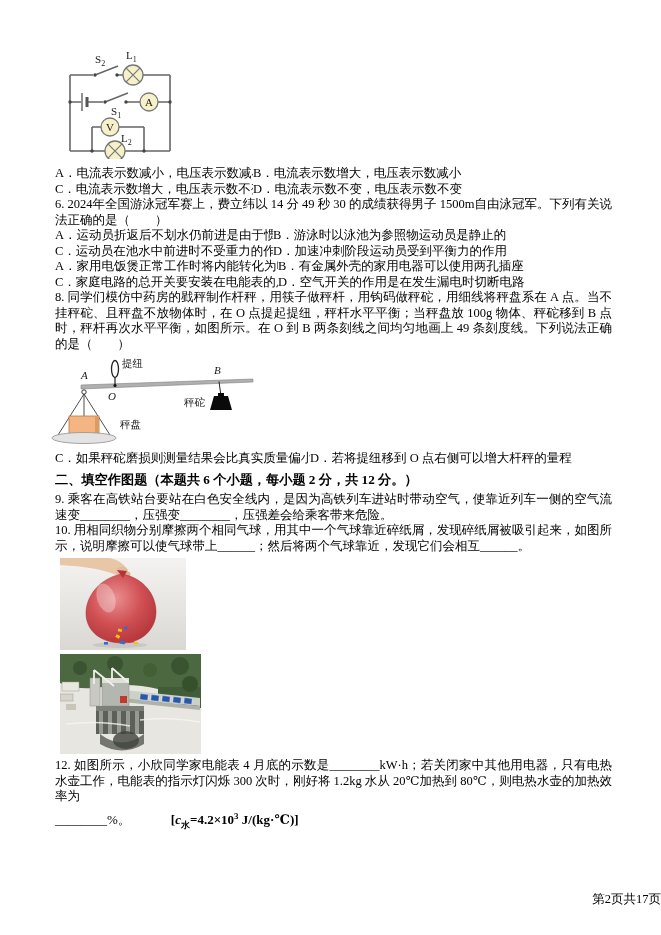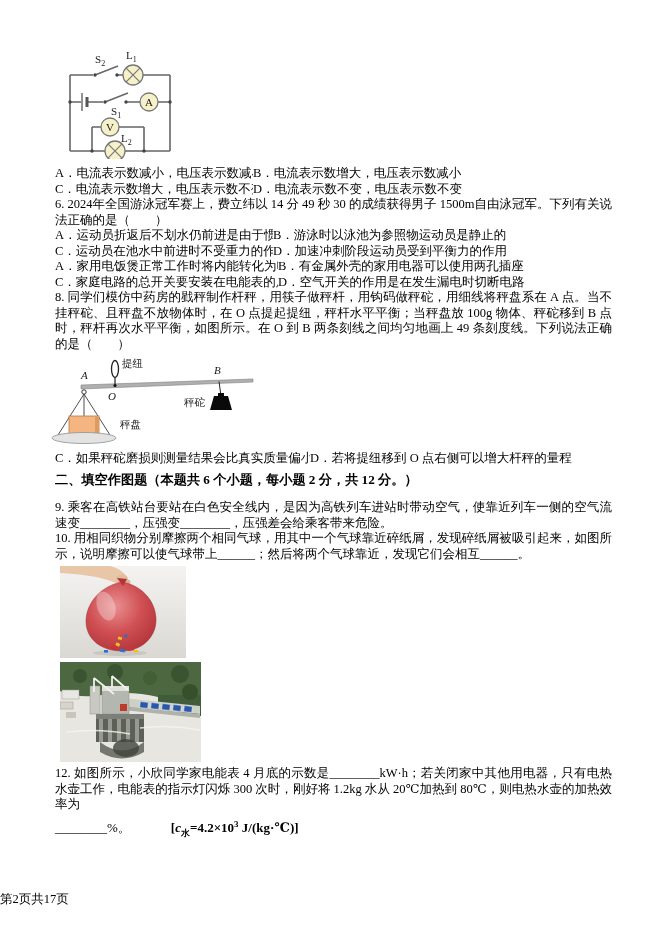--- a/index.html
+++ b/index.html
@@ -10,32 +10,32 @@
     margin:0 auto;
   }
   .content{position:absolute;left:55px;top:44px;width:557px;}
   p{margin:0;text-align:justify;}
   .optrow{display:flex;}
   .optrow span{white-space:nowrap;overflow:hidden;}
   .c198{flex:0 0 198px;}
   .c218{flex:0 0 218px;}
   .c223{flex:0 0 223px;}
   .c255{flex:0 0 255px;}
-  .sec-heading{font-weight:bold;font-size:13.2px;margin:5px 0 13px;}
+  .sec-heading{font-weight:bold;font-size:13.2px;margin:5px 0 5px;}
   .fig{display:block;}
   .fig-circuit{margin:3px 0 7px 2px;}
   .fig-steelyard{margin:2px 0 1px -4px;}
   .fig-balloon{margin:4px 0 2px 5px;}
   .fig-dam{margin:4px 0 4px 5px;}
   .q12-formula-line{margin-top:4px;font-size:13px;}
   .formula{font-weight:bold;padding-left:40px;}
   .formula .fc{font-style:italic;}
   .formula sub{font-size:9px;}
   .formula sup{font-size:9px;}
-  .footer{position:absolute;top:892px;left:0;width:100%;text-align:left;font-size:12.5px;}
+  .footer{position:absolute;top:892px;left:0;width:100%;text-align:right;font-size:12.5px;}
   svg text{font-family:"Liberation Serif","DejaVu Serif",serif;}
   .svg-cjk{font-size:10.5px;fill:#1a1a1a;}
   .svg-var{font-size:11px;font-style:italic;fill:#1a1a1a;}
   .svg-comp{font-size:11px;fill:#1a1a1a;}
 </style>
 </head>
 <body>
 
 <div class="page">
   <div class="content">

